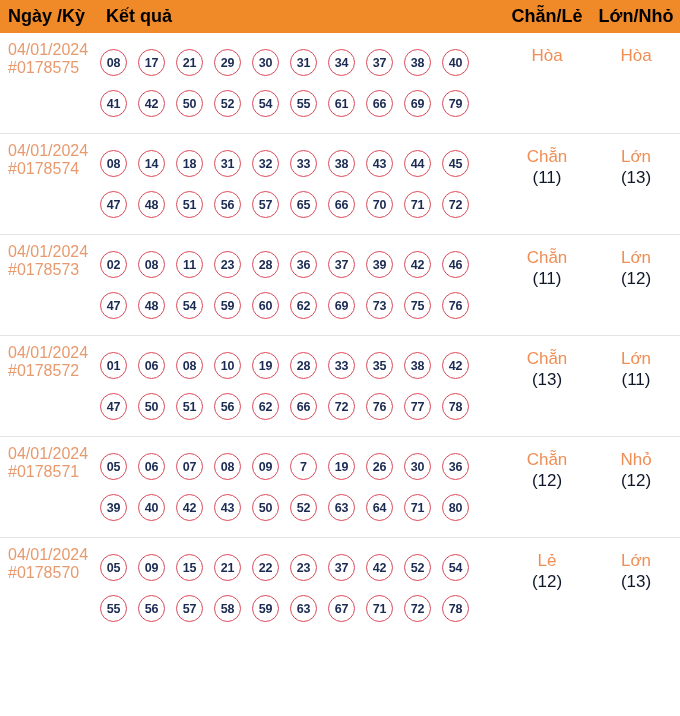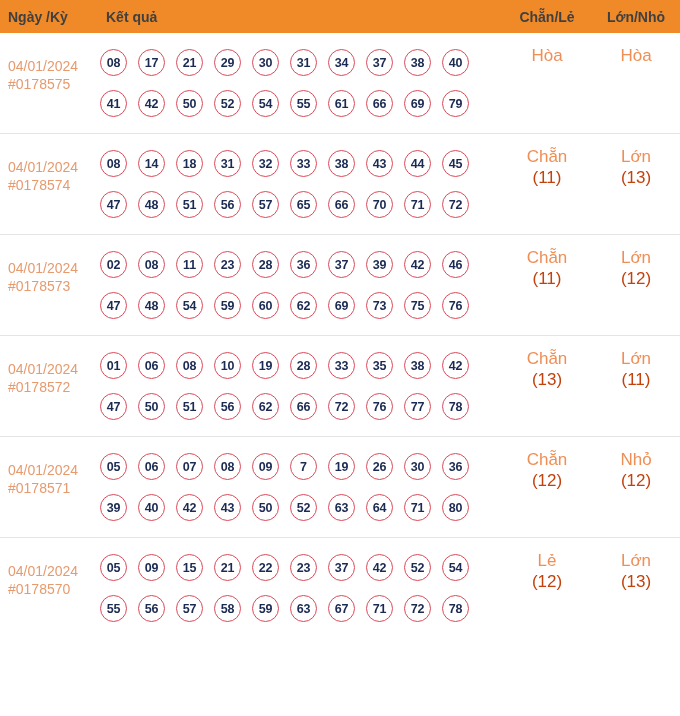--- a/index.html
+++ b/index.html
@@ -14,22 +14,22 @@
 
   .results-table {
     width: 680px;
     border-collapse: collapse;
     table-layout: fixed;
   }
 
   
   thead th {
     background: #f08a28;
-    color: #404040;
-    font-size: 14px;
+    color: #000000;
+    font-size: 18px;
     font-weight: bold;
     height: 33px;
     padding: 0;
     vertical-align: middle;
     white-space: nowrap;
   }
   th.col-date   { width: 96px;  text-align: left;   padding-left: 8px; }
   th.col-result { width: 406px; text-align: left;   padding-left: 10px; margin-top: 44px; }
   th.col-oe     { width: 90px;  text-align: center; }
   th.col-bs     { width: 88px;  text-align: center; }
@@ -38,23 +38,23 @@
   tbody tr { border-bottom: 1px solid #e4e4e4; }
   tbody tr:last-child { border-bottom: none; }
 
   tbody td {
     padding: 0;
     vertical-align: top;
     background: #ffffff;
   }
 
   .cell-date {
-    padding: 24px 0 12px 8px;
+    padding: 8px 0 12px 8px;
     color: #e79a6e;
-    font-size: 14px;
+    font-size: 16px;
     line-height: 18px;
     white-space: nowrap;
   }
   .cell-date .kyc { display: block; }
 
   .cell-result {
     padding: 9px 0 9px 4px;
   }
   .ball-line {
     display: flex;
@@ -79,21 +79,21 @@
   }
 
   .cell-flag {
     padding: 12px 0 12px 0;
     text-align: center;
     color: #ef8e55;
     font-size: 17px;
     line-height: 21px;
     white-space: nowrap;
   }
-  .cell-flag .cnt { display: block; color: #c2410c; }
+  .cell-flag .cnt { display: block; color: #0f172a; }
   .cell-flag .cnt:empty { display: none; }
 </style>
 </head>
 <body>
 
 <table class="results-table">
   <thead>
     <tr>
       <th class="col-date">Ngày /Kỳ</th>
       <th class="col-result">Kết quả</th>

